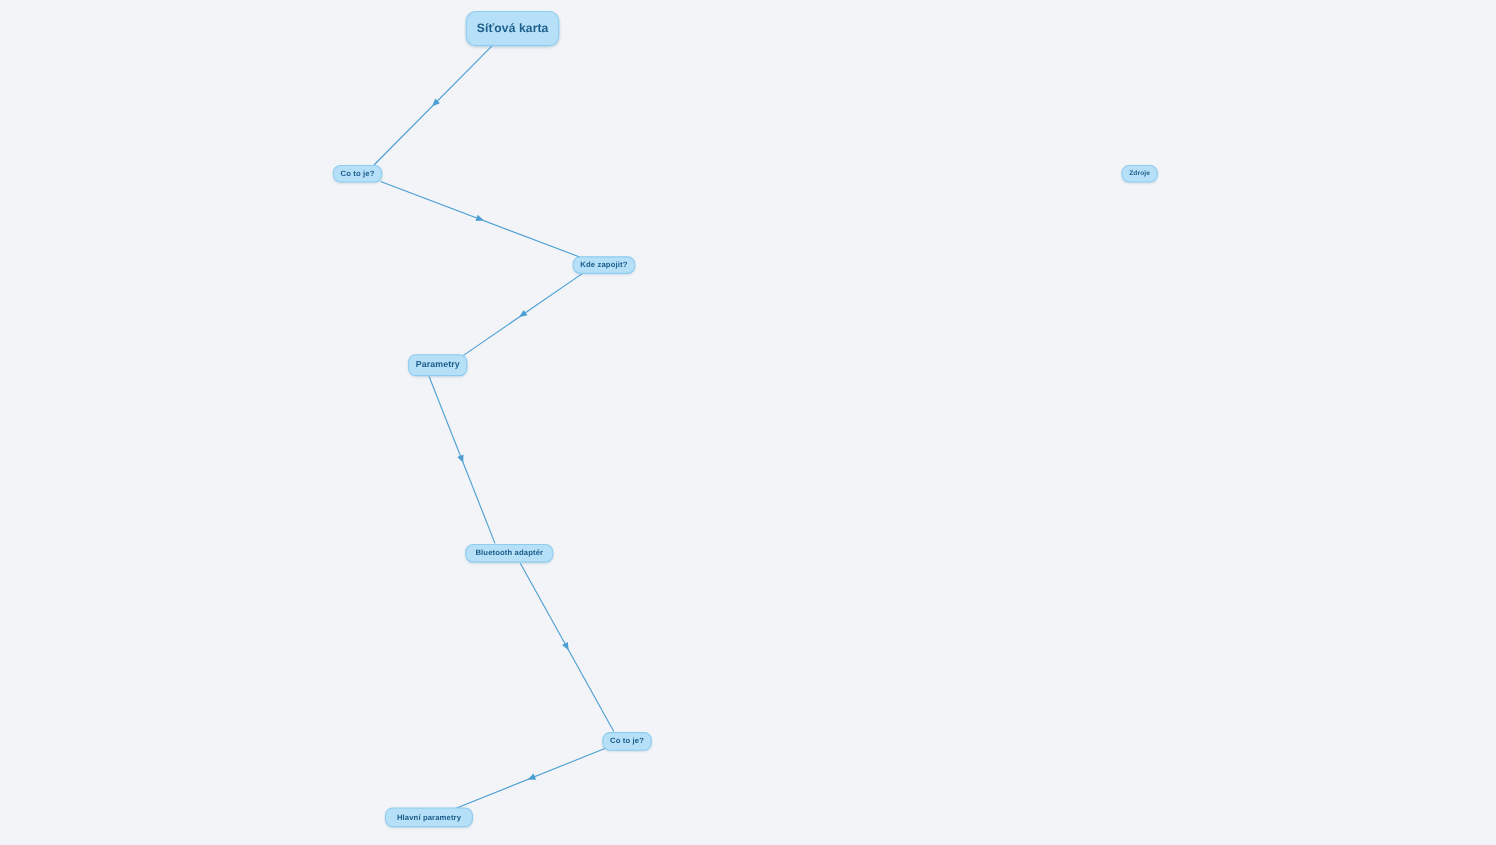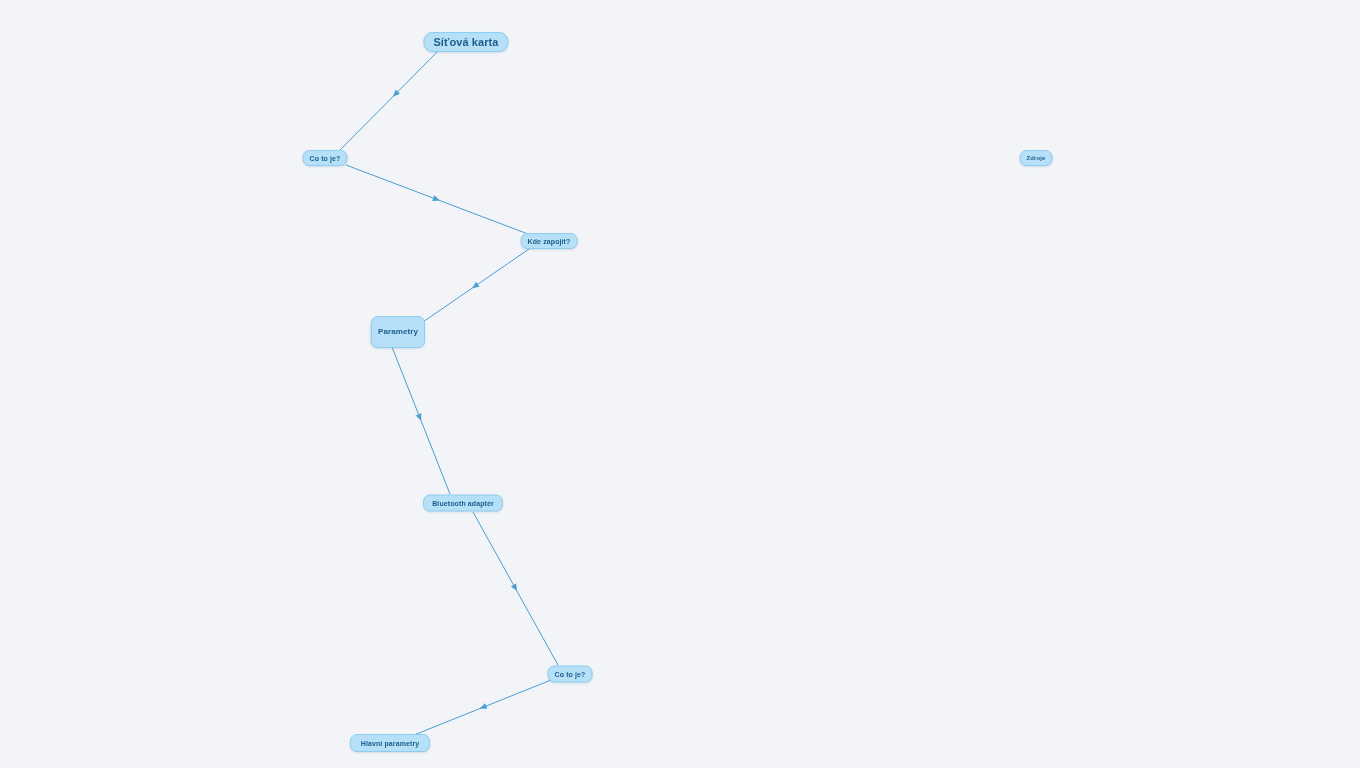--- a/index.html
+++ b/index.html
@@ -82,30 +82,30 @@
         <line x1="473" y1="512" x2="558" y2="665" stroke="#4a9ed4" stroke-width="1"></line>
         <path d="M -4 -3 L 3 0 L -4 3 Z" fill="#4a9ed4" transform="translate(515.5,588.5) rotate(60.94539590092286)"></path>
       </g>
       <g>
         <line x1="551" y1="680" x2="414" y2="735" stroke="#4a9ed4" stroke-width="1"></line>
         <path d="M -4 -3 L 3 0 L -4 3 Z" fill="#4a9ed4" transform="translate(482.5,707.5) rotate(158.12652038874882)"></path>
       </g>
     </svg>
 
   <div id="node-layer">
-      <div class="node root" style="left: 466px; top: 42px; min-width: 70px; height: 20px; padding: 0px 9px; font-size: 11px; background: rgb(181, 224, 247); border-color: rgb(142, 205, 240); color: rgb(29, 93, 140);">
+      <div class="node root" style="left: 466px; top: 26px; min-width: 70px; height: 32px; padding: 0px 9px; font-size: 11px; background: rgb(181, 224, 247); border-color: rgb(142, 205, 240); color: rgb(29, 93, 140);">
         <span class="node-label">Síťová karta</span>
       </div>
       <div class="node" style="left: 325px; top: 158px; min-width: 42px; height: 16px; padding: 0px 6px; font-size: 7px; background: rgb(181, 224, 247); border-color: rgb(142, 205, 240); color: rgb(29, 93, 140);">
         <span class="node-label">Co to je?</span>
       </div>
       <div class="node" style="left: 549px; top: 241px; min-width: 54px; height: 16px; padding: 0px 6px; font-size: 7px; background: rgb(181, 224, 247); border-color: rgb(142, 205, 240); color: rgb(29, 93, 140);">
         <span class="node-label">Kde zapojit?</span>
       </div>
-      <div class="node" style="left: 398px; top: 332px; min-width: 50px; height: 32px; padding: 0px 6px; font-size: 8px; background: rgb(181, 224, 247); border-color: rgb(142, 205, 240); color: rgb(29, 93, 140);">
+      <div class="node" style="left: 398px; top: 332px; min-width: 50px; height: 20px; padding: 0px 6px; font-size: 8px; background: rgb(181, 224, 247); border-color: rgb(142, 205, 240); color: rgb(29, 93, 140);">
         <span class="node-label">Parametry</span>
       </div>
       <div class="node" style="left: 463px; top: 503px; min-width: 80px; height: 17px; padding: 0px 6px; font-size: 7px; background: rgb(181, 224, 247); border-color: rgb(142, 205, 240); color: rgb(29, 93, 140);">
         <span class="node-label">Bluetooth adaptér</span>
       </div>
       <div class="node" style="left: 570px; top: 674px; min-width: 44px; height: 17px; padding: 0px 6px; font-size: 7px; background: rgb(181, 224, 247); border-color: rgb(142, 205, 240); color: rgb(29, 93, 140);">
         <span class="node-label">Co to je?</span>
       </div>
       <div class="node" style="left: 390px; top: 743px; min-width: 80px; height: 18px; padding: 0px 6px; font-size: 7px; background: rgb(181, 224, 247); border-color: rgb(142, 205, 240); color: rgb(29, 93, 140);">
         <span class="node-label">Hlavní parametry</span>

